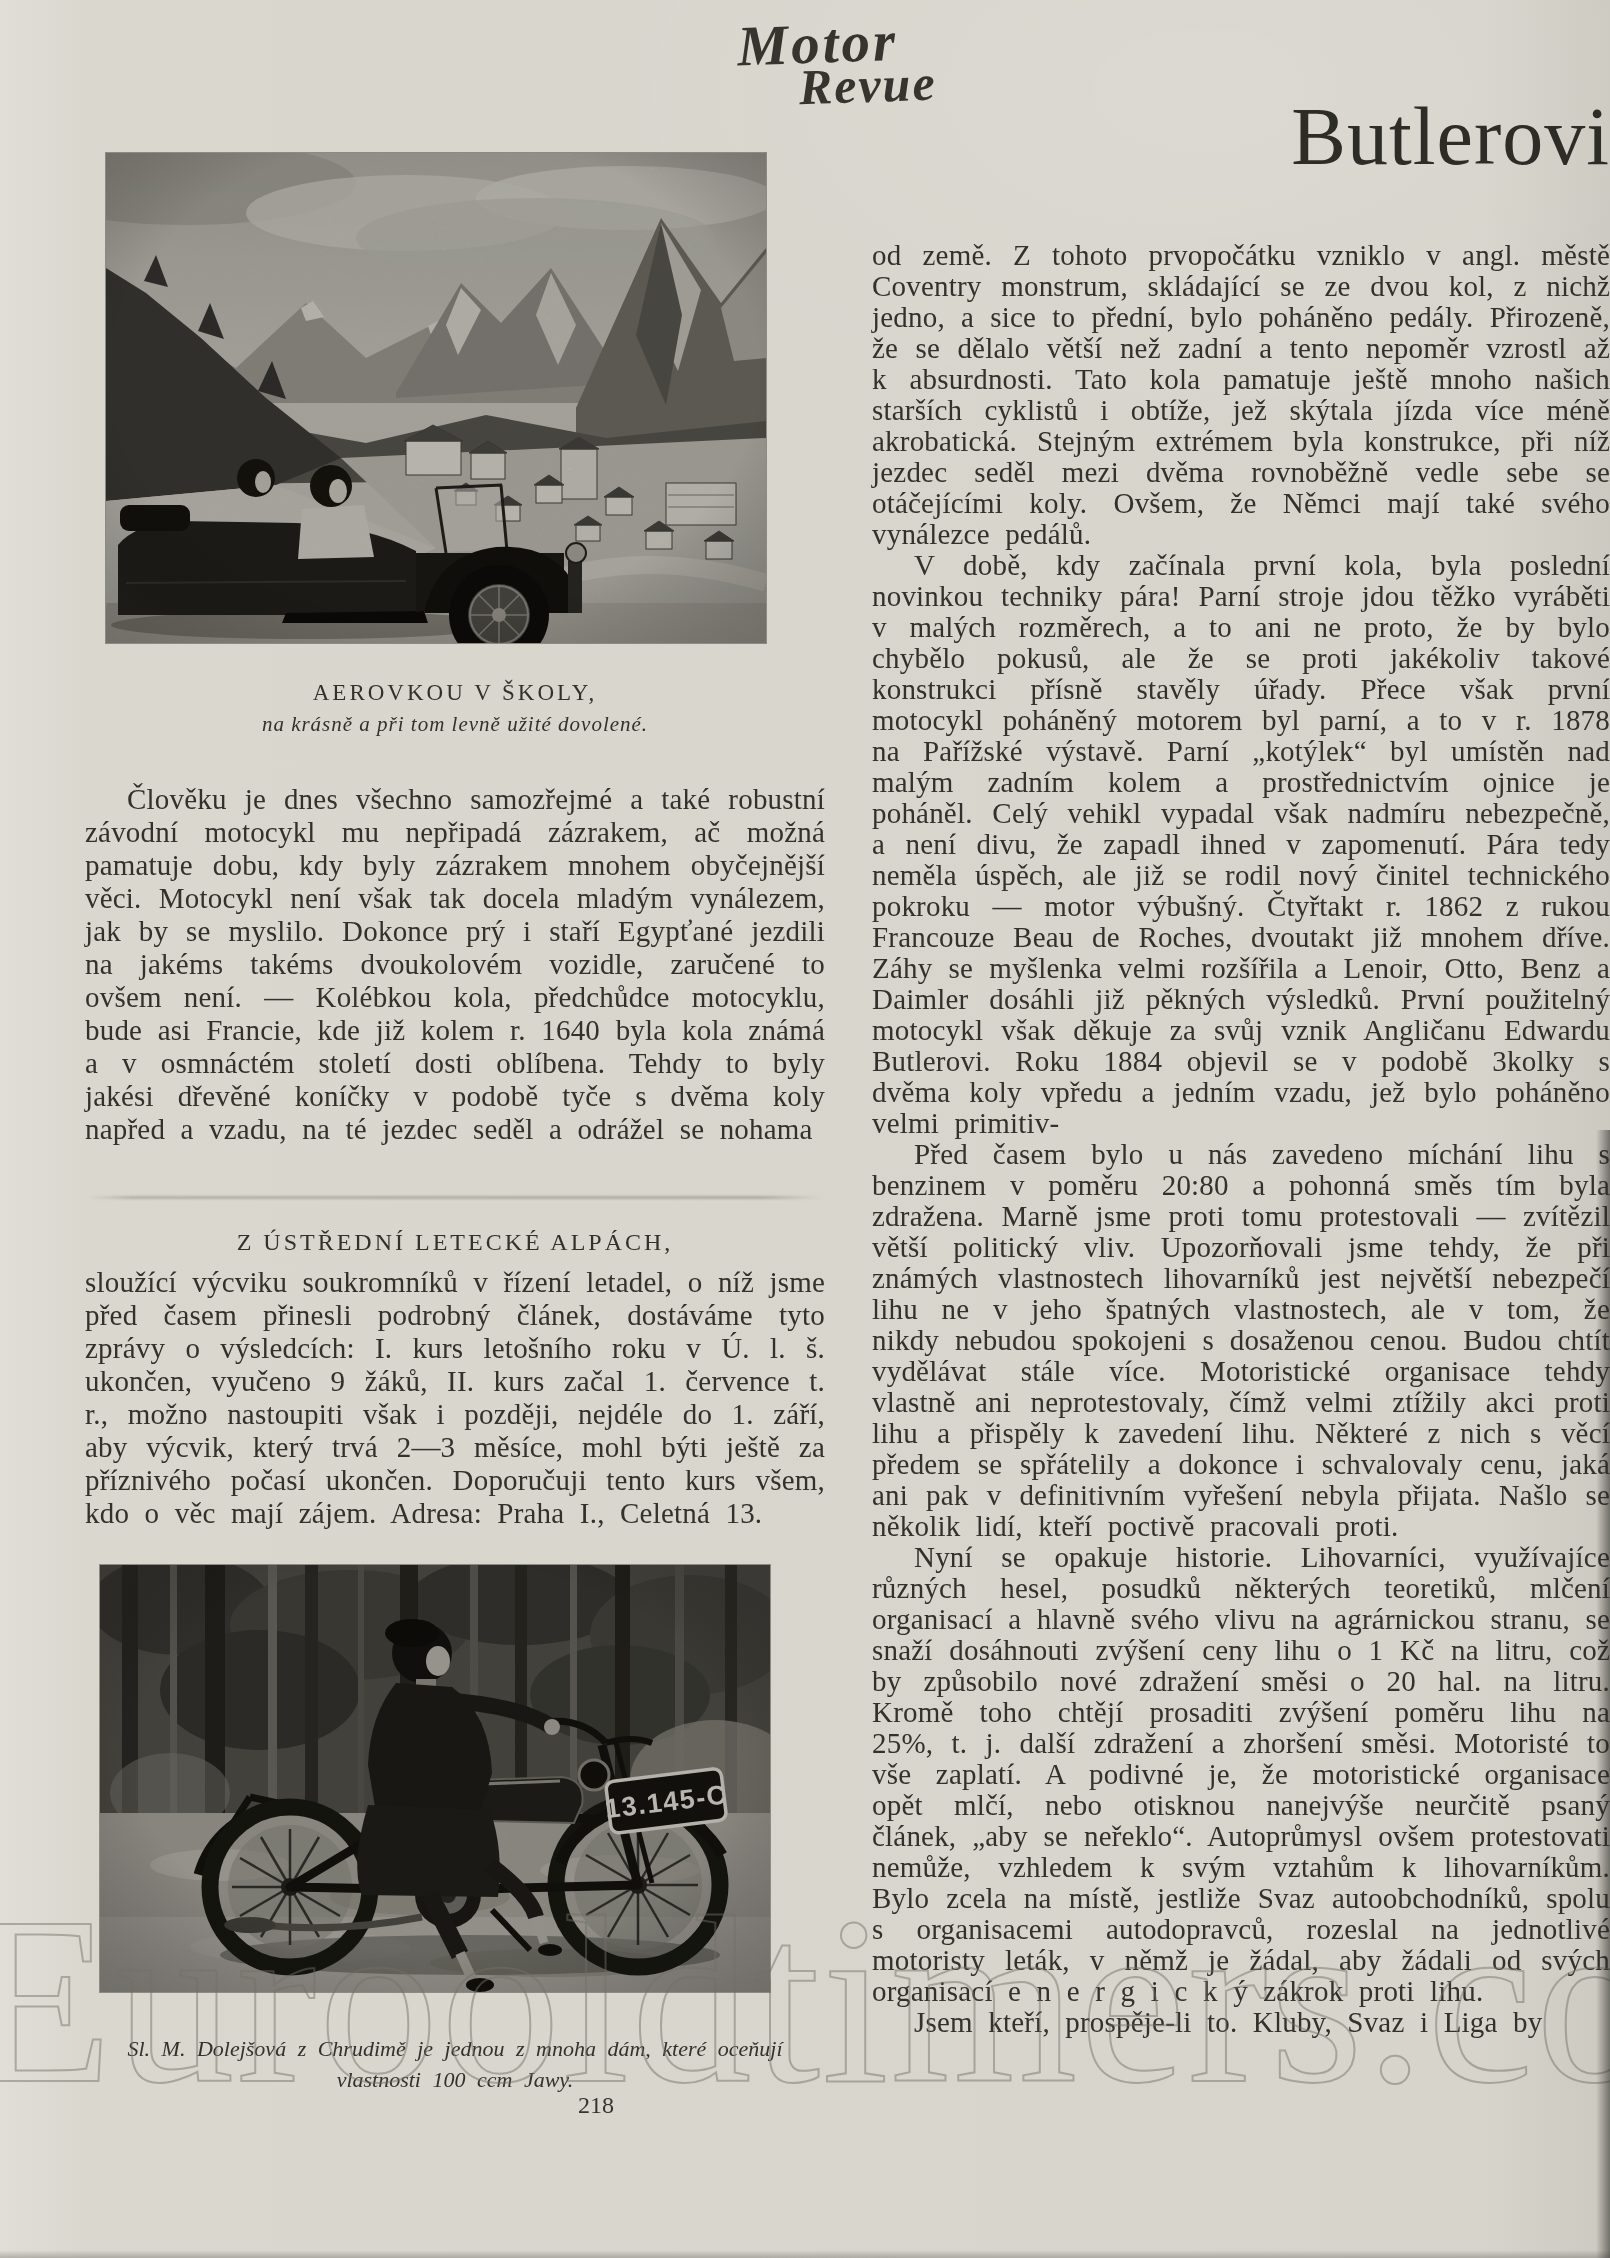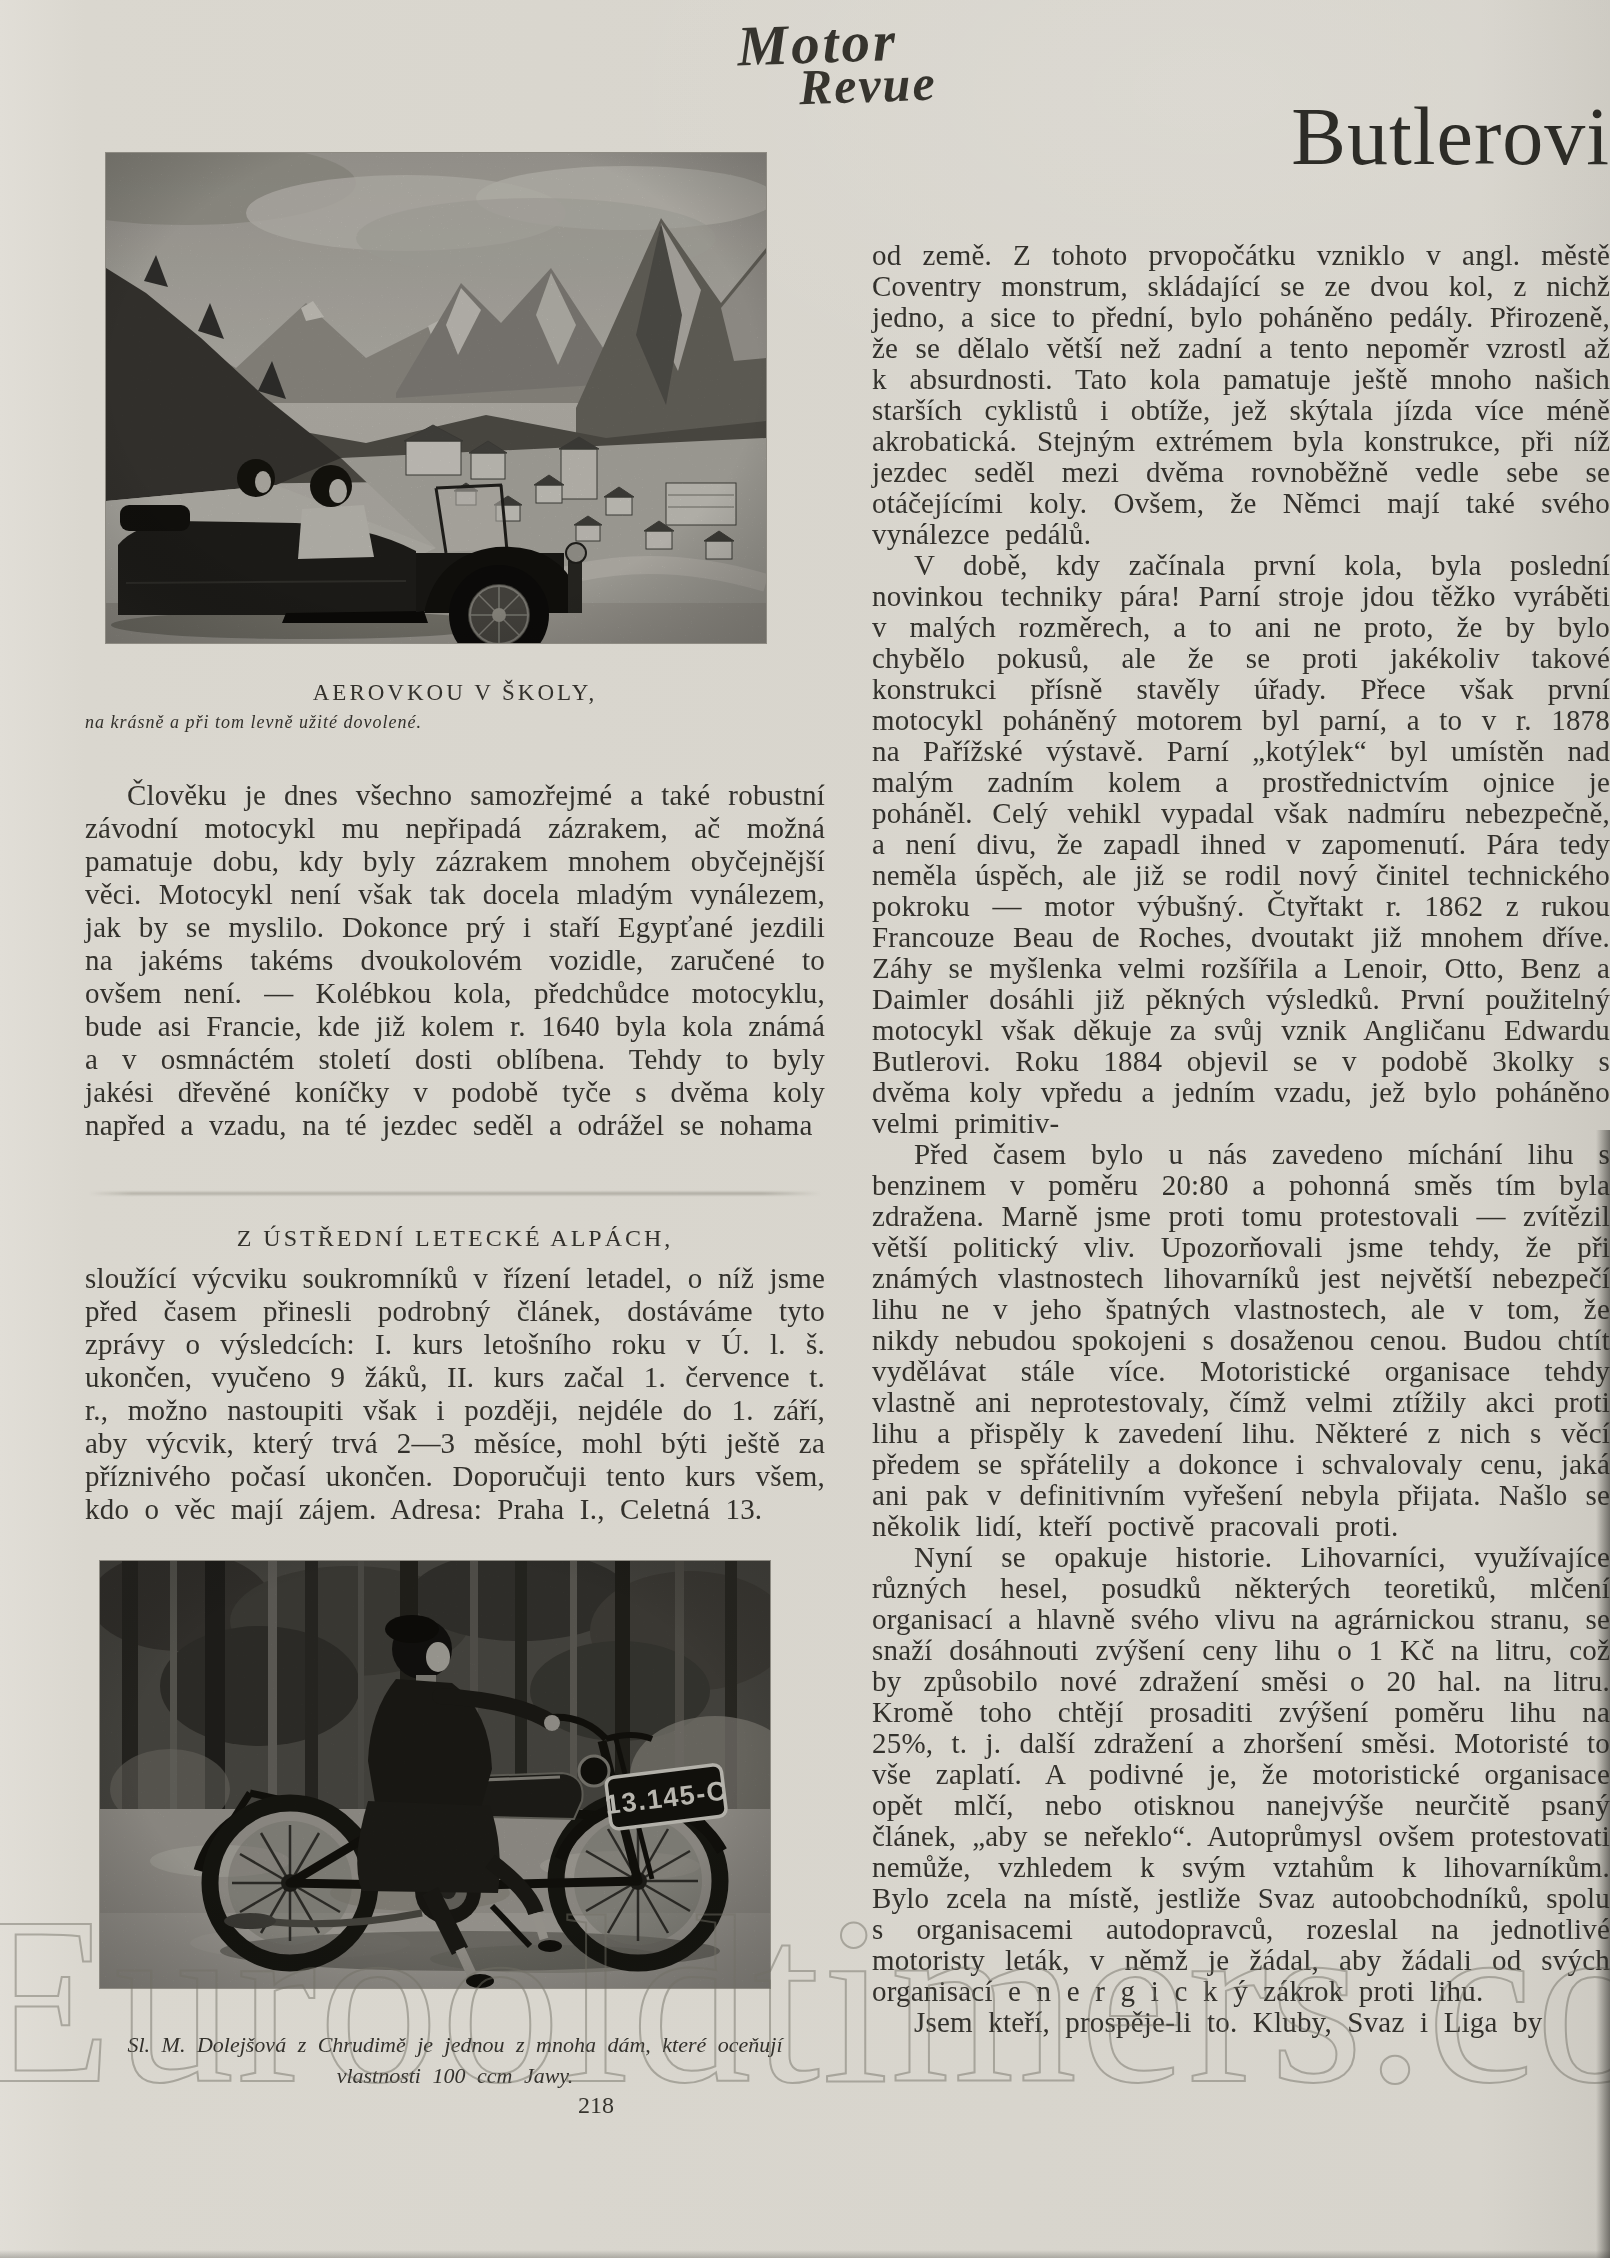--- a/index.html
+++ b/index.html
@@ -24,21 +24,21 @@
   .indent{text-indent:42px;}
   h1.kapitola{
     margin:0 0 62px 0;font-size:82px;line-height:1;font-weight:400;
     text-align:right;letter-spacing:1px;color:#2d2c27;
   }
   h2.promluvi{
     margin:58px 0 66px 0;font-size:57px;line-height:1.05;font-weight:400;
     text-align:center;color:#2d2c27;letter-spacing:1px;
   }
   .cap-title{font-size:23px;letter-spacing:3px;text-align:center;margin:36px 0 0 0;}
-  .cap-sub{font-size:18px;font-style:italic;text-align:left;margin:6px 0 0 0;letter-spacing:1px;}
+  .cap-sub{font-size:21px;font-style:italic;text-align:center;margin:6px 0 0 0;letter-spacing:1px;}
   .school-h{font-size:24px;letter-spacing:3px;text-align:center;margin:30px 0 10px 0;font-weight:400;}
   .rule{height:3px;margin:50px 4px 0 4px;
     background:linear-gradient(90deg,transparent,#b4b1a7 6%,#aeaba1 92%,transparent);
     filter:blur(1.2px);}
   .photo{display:block;border:1px solid #8d8a82;background:#b7b4ac;}
   .photo1wrap{margin-left:20px;}
   .photo2wrap{margin-top:34px;margin-left:14px;}
   .caption2{font-size:22px;font-style:italic;text-align:center;line-height:31px;
     margin:40px 12px 0 12px;word-spacing:6px;}
   .masthead{position:absolute;left:738px;top:14px;transform:rotate(-2deg);color:#36342e;}

